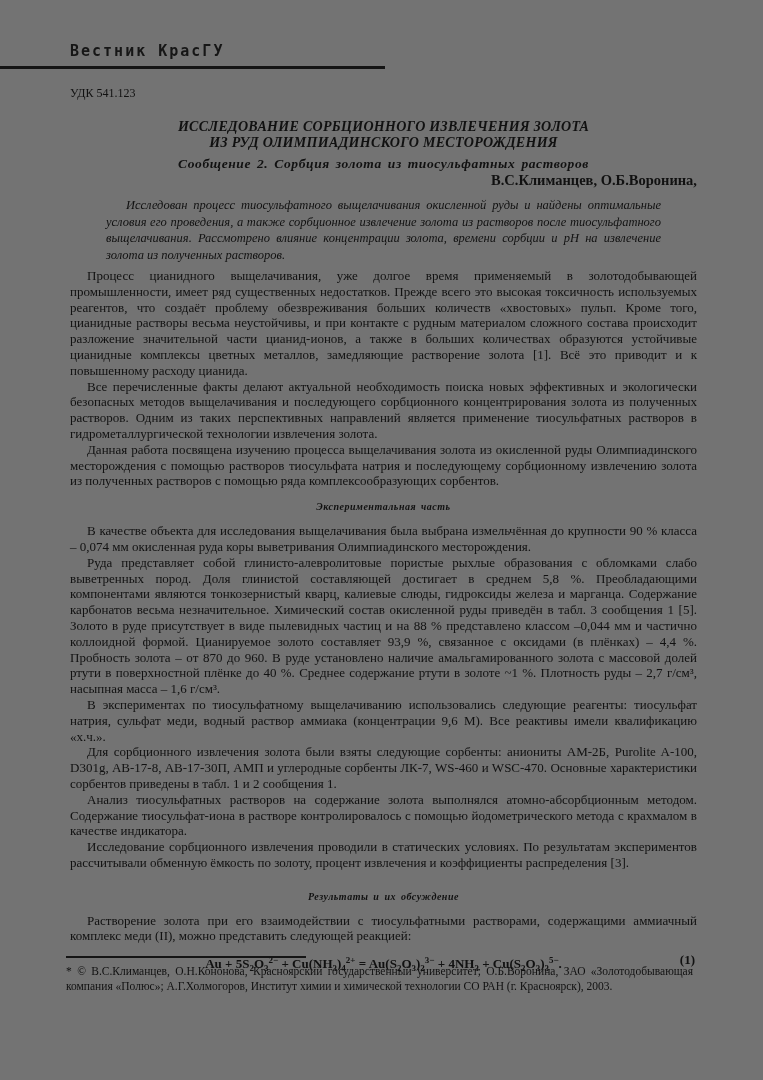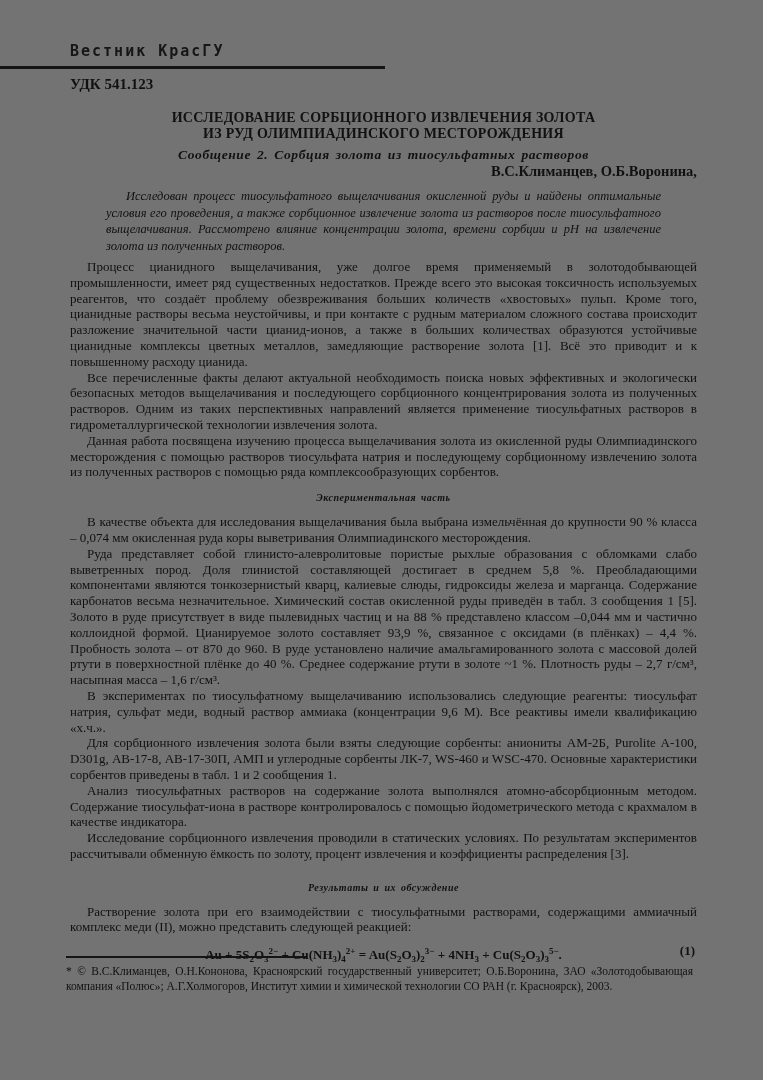--- a/index.html
+++ b/index.html
@@ -29,33 +29,33 @@
     color: #161616;
   }
   .header-rule {
     margin-left: -70px;       
     margin-top: 6px;
     width: 385px;
     height: 3px;
     background: #141414;
   }
   .udc {
-    margin-top: 7px;
-    font-size: 15px;
+    margin-top: 16px;
+    font-size: 12px;
     line-height: 16px;
-    font-weight: bold;
   }
   
   .title {
     margin-top: 18px;
     text-align: center;
     font-weight: bold;
     font-size: 14px;
     line-height: 16px;
     letter-spacing: 0.3px;
+    font-style: italic;
   }
   .subtitle {
     margin-top: 4px;
     text-align: center;
     font-weight: bold;
     font-style: italic;
     font-size: 13.5px;
     line-height: 17px;
     letter-spacing: 0.6px;
     word-spacing: 2px;

